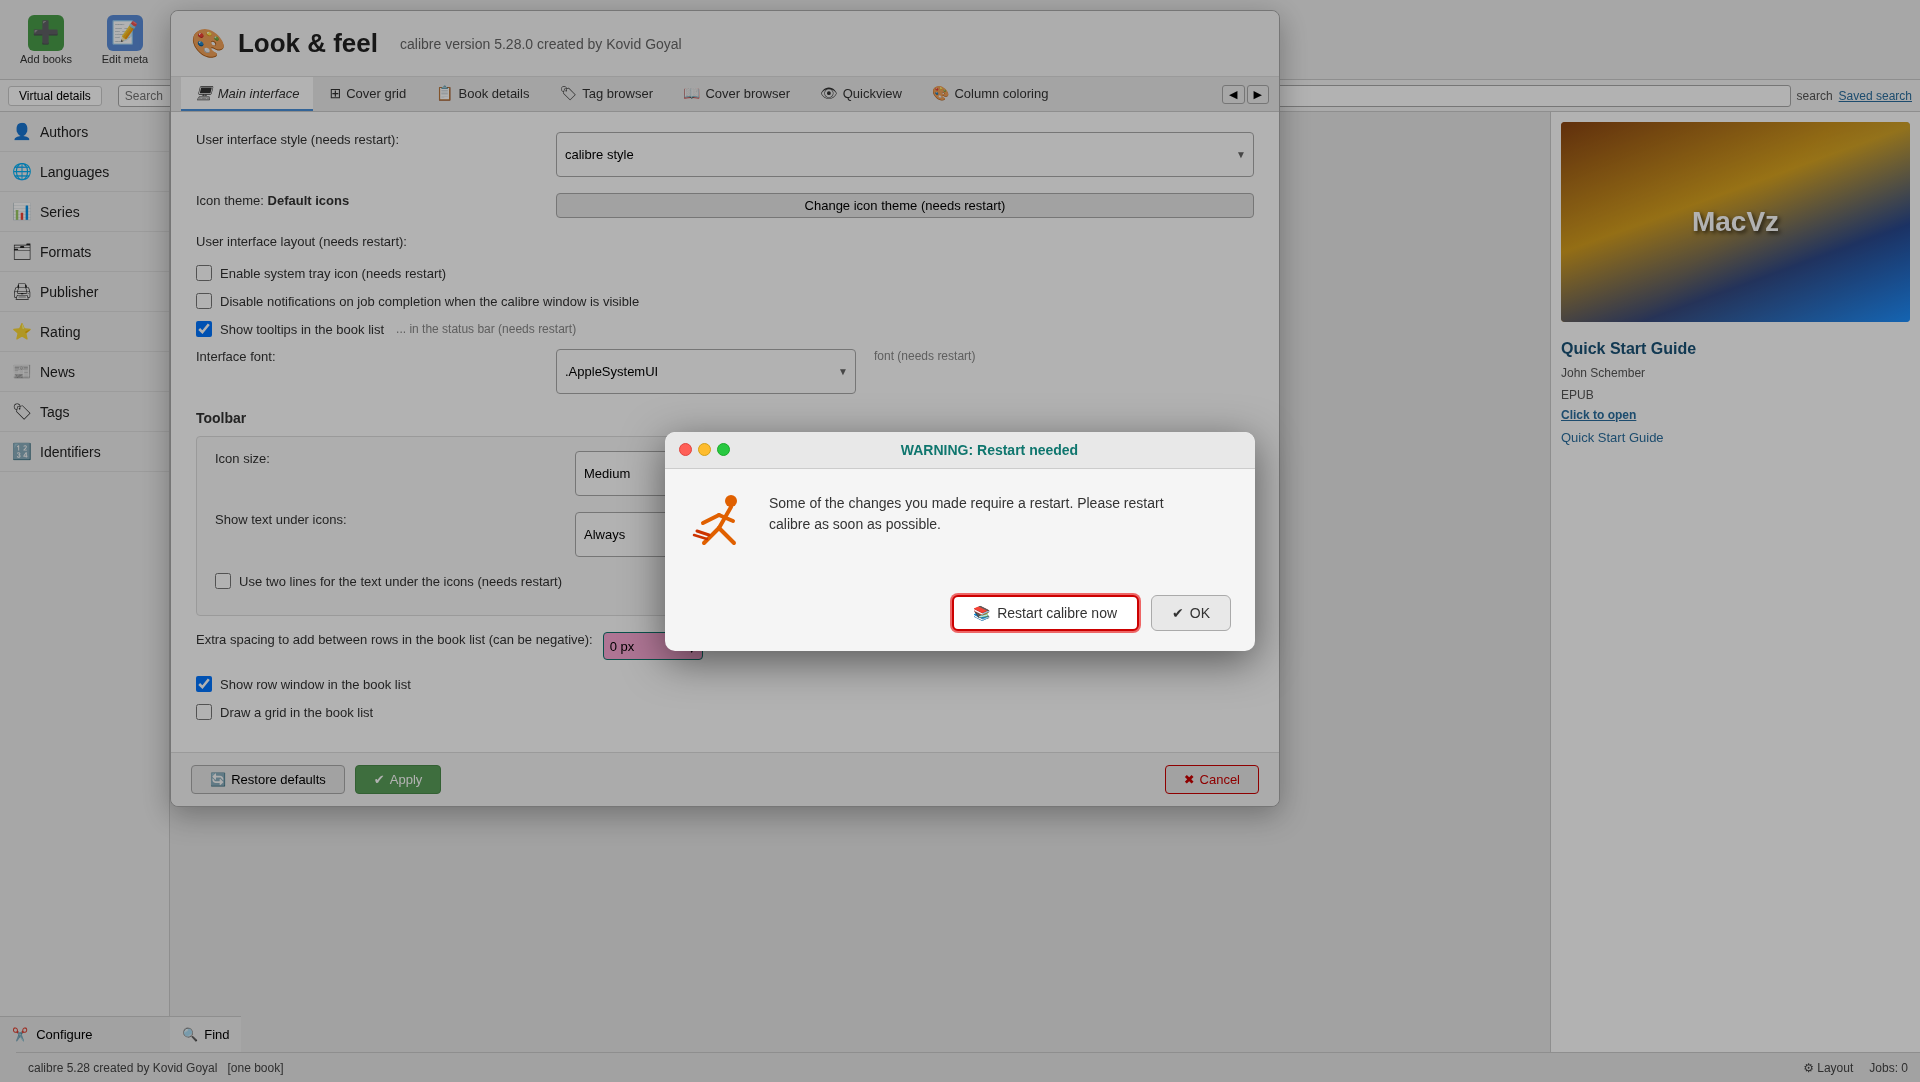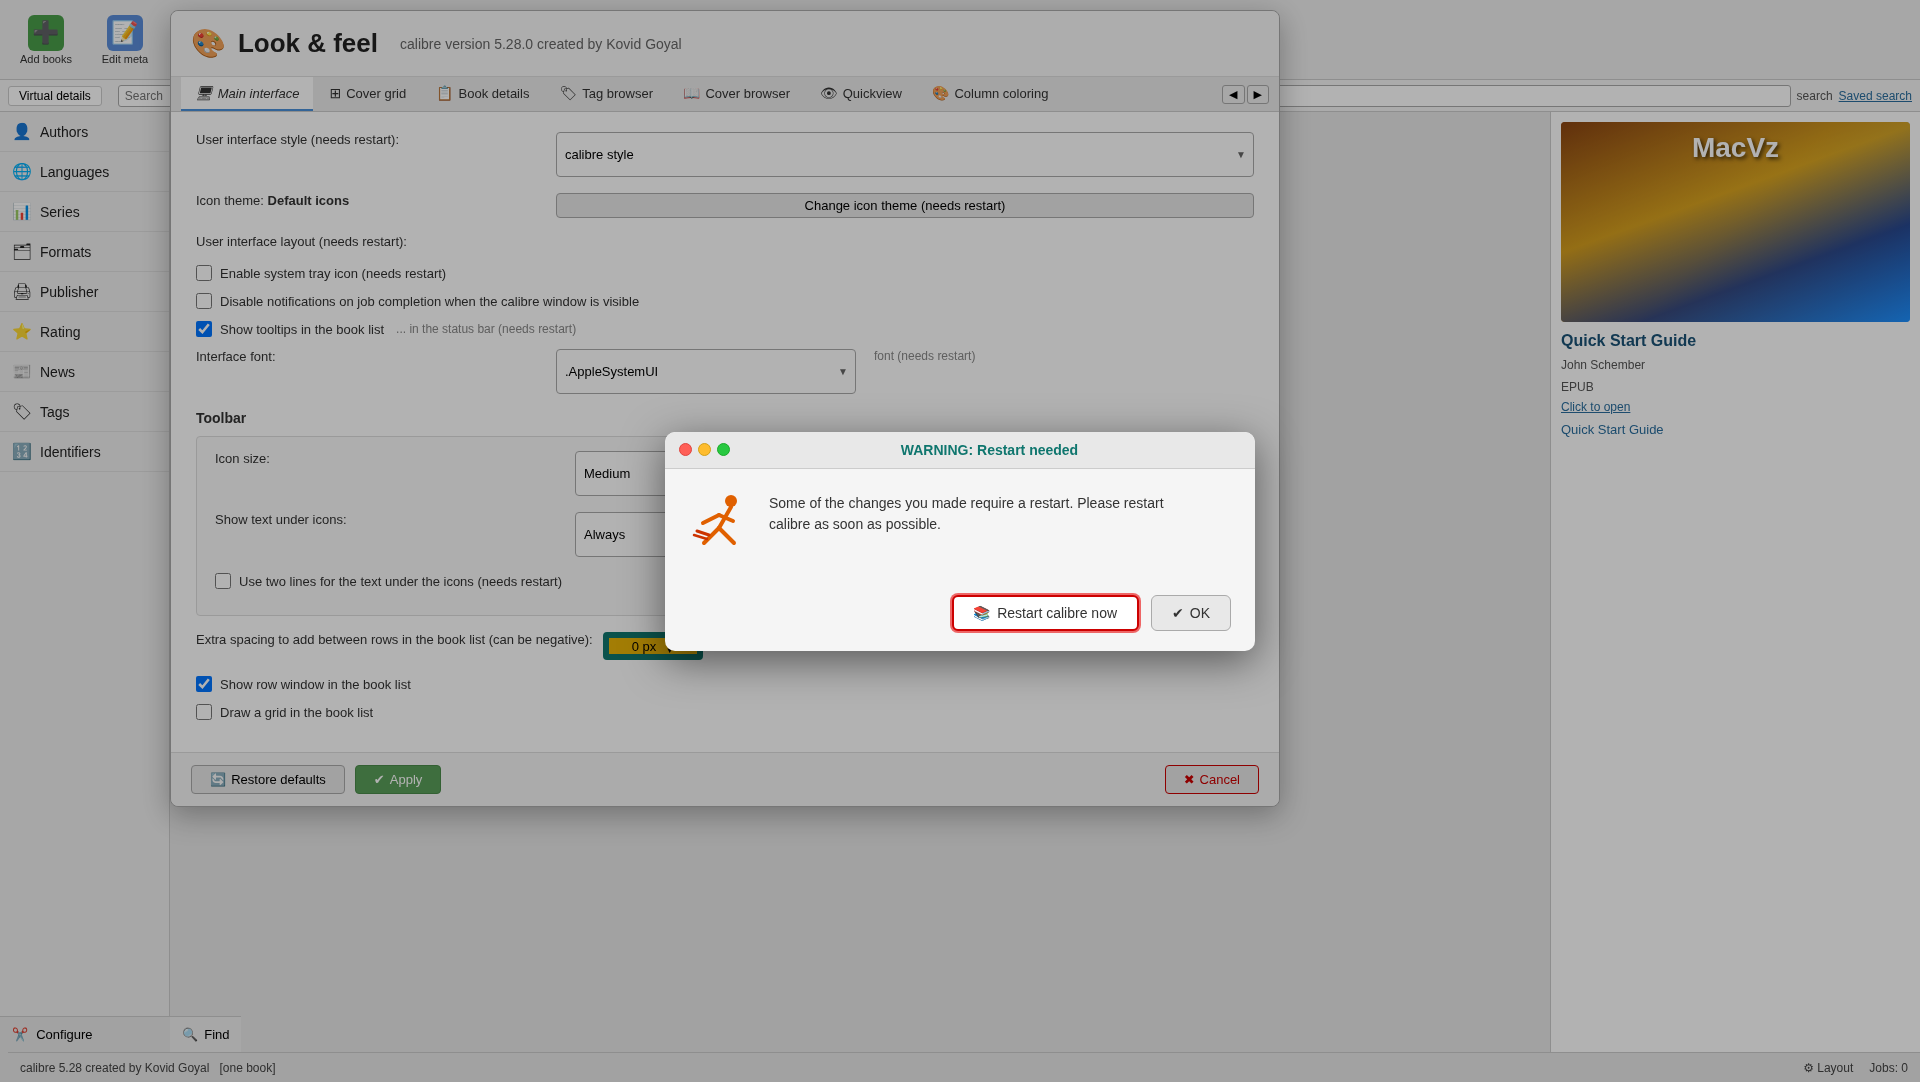--- a/index.html
+++ b/index.html
@@ -243,28 +243,28 @@
     .subsection {
       border: 1px solid #ddd;
       border-radius: 4px;
       padding: 14px 18px;
       margin-bottom: 16px;
       background: #fafafa;
     }
     .spinbox {
       width: 100px;
       height: 28px;
-      border: 6px solid #0f766e;
+      border: 1px solid #0f766e;
       border-radius: 4px;
-      padding: 0 23px;
+      padding: 0 6px;
       font-size: 13px;
       display: flex;
       align-items: center;
       justify-content: space-between;
-      background: #eab308;
+      background: #f9a8d4;
     }
     .spinbox-inner { flex: 1; font-size: 13px; }
     .spinbox-arrows { display: flex; flex-direction: column; font-size: 8px; }
 
     
     .prefs-footer {
       display: flex;
       align-items: center;
       justify-content: space-between;
       padding: 12px 20px;
@@ -312,39 +312,41 @@
       overflow: hidden;
       display: flex;
       flex-direction: column;
     }
     .book-cover-area {
       width: 100%;
       height: 200px;
       background: linear-gradient(135deg, #8B4513, #DAA520, #1e90ff);
       border-radius: 4px;
       display: flex;
+      align-items: center;
       justify-content: center;
       color: white;
       font-size: 18px;
       font-weight: bold;
-      margin-bottom: 2px;
+      margin-bottom: 10px;
       overflow: hidden;
       position: relative;
     }
     .book-info-label {
       font-size: 12px;
       color: #555;
       margin: 4px 0;
     }
     .book-info-link {
       font-size: 12px;
       color: #2a6e9e;
       cursor: pointer;
       text-decoration: underline;
       margin: 2px 0;
+      font-weight: bold;
     }
 
     
     .dialog-overlay {
       position: absolute;
       top: 0; left: 0; right: 0; bottom: 0;
       background: rgba(0,0,0,0.3);
       display: flex;
       align-items: center;
       justify-content: center;
@@ -417,21 +419,21 @@
     }
     .ok-btn {
       background: #e8e8e8;
       border: 1px solid #aaa;
       color: #333;
     }
 
     
     .status-bar {
       position: absolute;
-      bottom: 0; left: 8px; right: 0;
+      bottom: 0; left: 16px; right: 0;
       height: 30px;
       background: #e8e8e8;
       border-top: 1px solid #ccc;
       display: flex;
       align-items: center;
       padding: 0 12px;
       font-size: 12px;
       color: #444;
       justify-content: space-between;
     }

